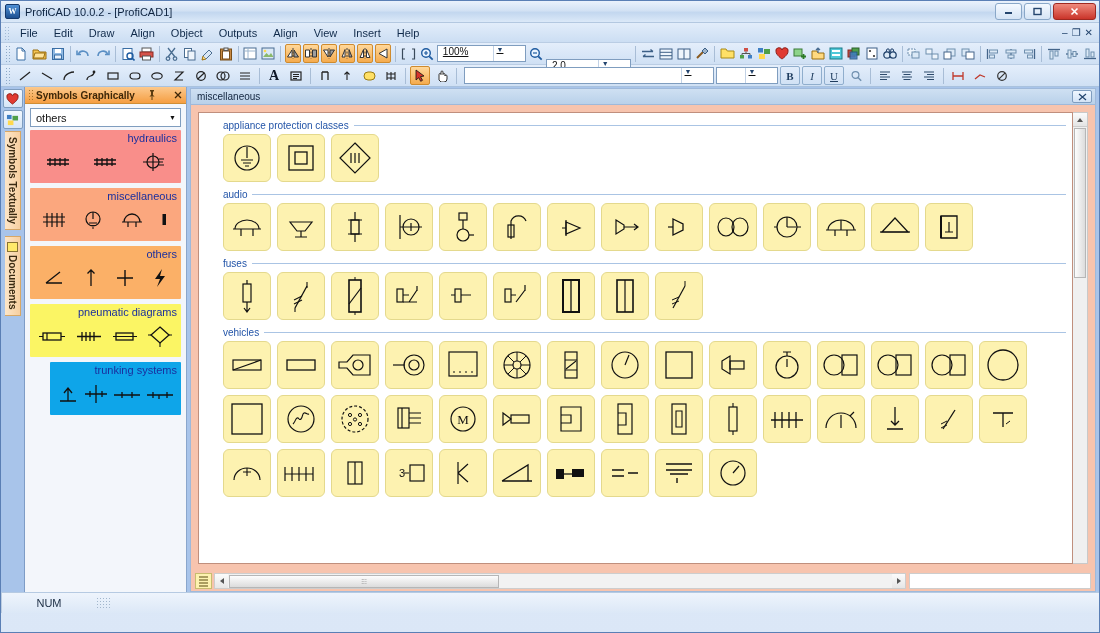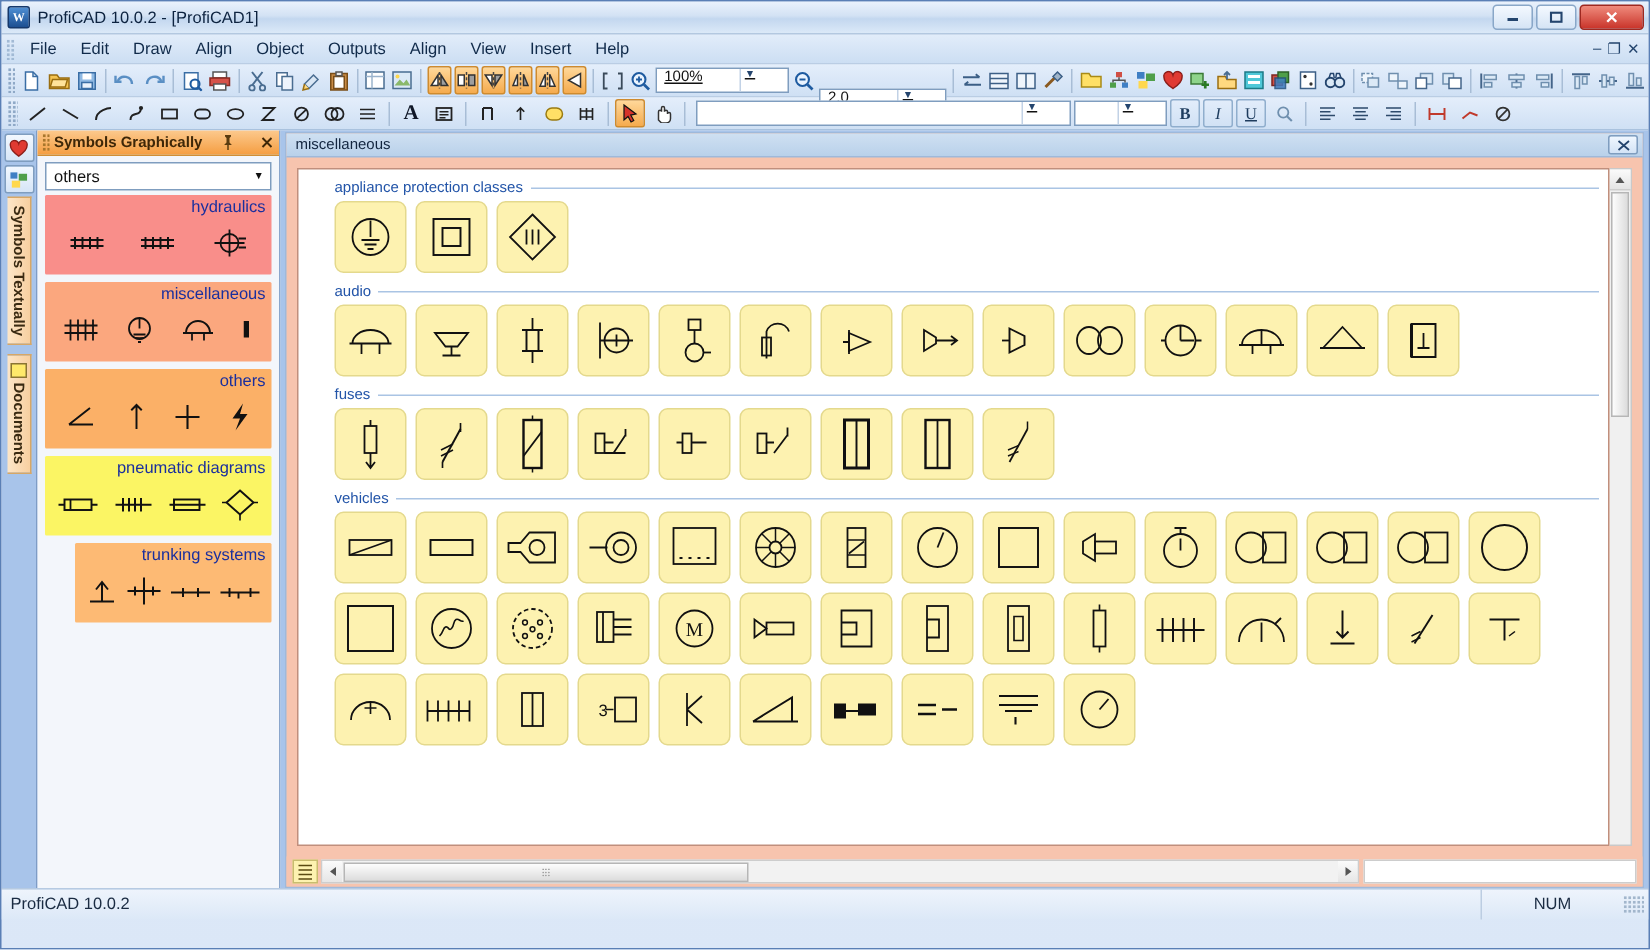--- a/index.html
+++ b/index.html
@@ -889,21 +889,21 @@
                 <rect x="4" y="7" width="17" height="7" fill="none" stroke="#111" stroke-width="1.3"></rect>
                 <path d="M4 10.5h17M1 10.5h3M21 10.5h4" stroke="#111" stroke-width="1.2"></path>
               </svg>
             <svg class="gi" width="26" height="24" viewBox="0 0 26 24">
                 <path d="M13 3l9 8-9 8-9-8z" fill="none" stroke="#111" stroke-width="1.3"></path>
                 <path d="M13 19v4M1 11h3M22 11h3" stroke="#111" stroke-width="1.1"></path>
               </svg>
           </div>
         </div>
 
-        <div class="cat" style="background:#fdba74;margin-left:20px;">
+        <div class="cat" style="background:#0ea5e9;margin-left:20px;">
           <div class="cat-title">trunking systems</div>
           <div class="cat-syms">
             <svg class="gi" width="24" height="24" viewBox="0 0 24 24">
                 <path d="M4 19h16M12 19V7M8 11l4-5 4 5" stroke="#111" stroke-width="1.3" fill="none"></path>
               </svg>
             <svg class="gi" width="26" height="24" viewBox="0 0 26 24">
                 <path d="M2 12h22M13 3v18M7 9v6M19 9v6" stroke="#111" stroke-width="1.3"></path>
               </svg>
             <svg class="gi" width="30" height="24" viewBox="0 0 30 24">
                 <path d="M2 13h26M10 10v6M20 10v6" stroke="#111" stroke-width="1.3"></path>
@@ -1404,18 +1404,17 @@
                 </svg>
             </div>
           </div>
           <div class="hb-right"></div>
         </div>
       </div>
     </div>
   </div>
 
   <div class="statusbar">
-    <div class="sb-cell sb-left">ProfiCAD 10.0.2</div>
     <div class="sb-cell sb-num">NUM</div>
     <div class="sb-grip"></div>
   </div>
 
 </div>
 
 </body></html>

